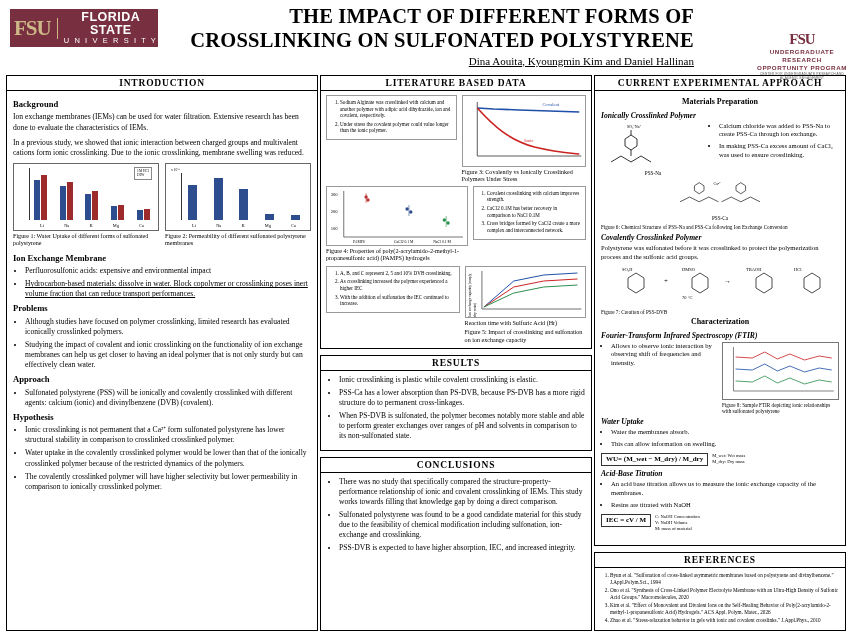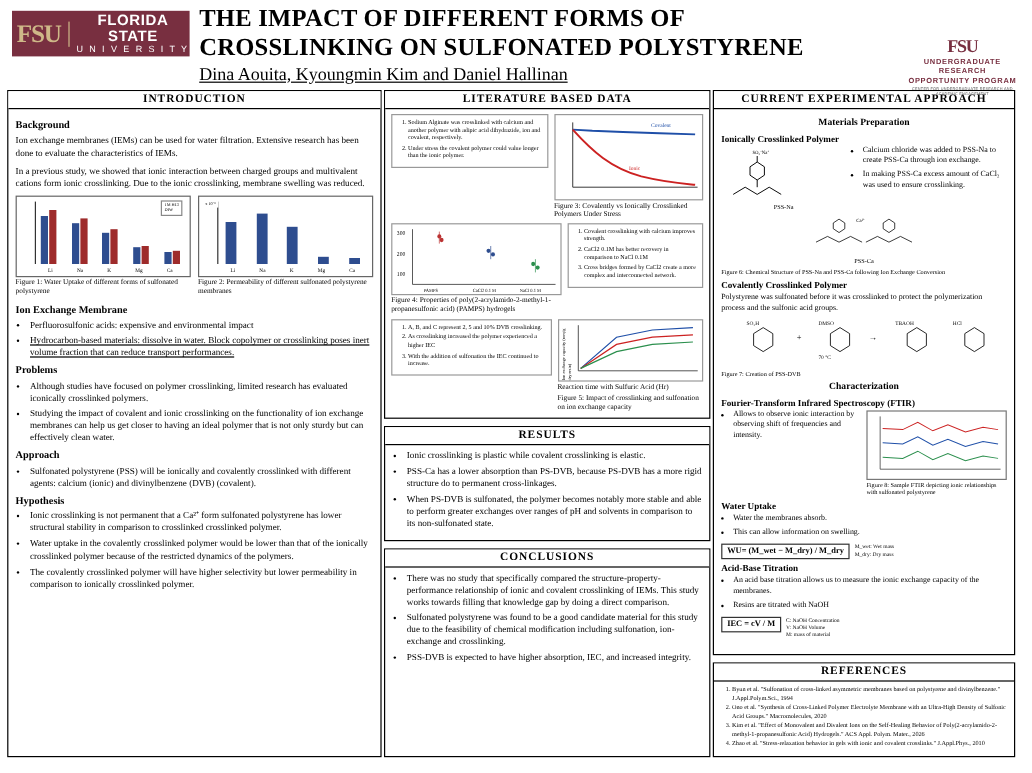--- a/index.html
+++ b/index.html
@@ -19,25 +19,25 @@
     background:#782F40;display:flex;align-items:center;padding-left:4px;box-sizing:border-box;
   }
   .fsu-mark{
     color:#CEB888;font-family:"Liberation Serif",serif;font-weight:bold;font-size:21px;
     letter-spacing:-1px;padding-right:6px;border-right:1px solid #CEB888;line-height:1;
   }
   .fsu-words{color:#fff;font-family:"Liberation Sans",sans-serif;line-height:1.05;padding-left:6px;}
   .fsu-words .l1{font-size:12.5px;font-weight:bold;letter-spacing:0.5px;text-align:center;}
   .fsu-words .l2{font-size:7.5px;letter-spacing:1.6px;}
 
-  .title-wrap{text-align:left;padding:0 160px;}
+  .title-wrap{text-align:right;padding:0 160px;}
   .ptitle{
     font-size:20.5px;font-weight:bold;line-height:1.12;letter-spacing:0.2px;margin-top:1px;
   }
-  .pauthors{font-size:15px;margin-top:3px;text-decoration:underline;}
+  .pauthors{font-size:11px;margin-top:3px;text-decoration:underline;}
 
   .urop{
     position:absolute;right:6px;top:26px;width:92px;text-align:center;
   }
   .urop .mark{color:#782F40;font-weight:bold;font-size:15px;font-family:"Liberation Serif",serif;letter-spacing:-1px;}
   .urop .l1{color:#782F40;font-size:6.2px;font-weight:bold;letter-spacing:0.6px;line-height:1.25;font-family:"Liberation Sans",sans-serif;}
   .urop .l2{color:#555;font-size:3.2px;letter-spacing:0.2px;font-family:"Liberation Sans",sans-serif;margin-top:1px;}
 
   
   .cols{display:flex;gap:2px;height:556px;}
@@ -78,21 +78,21 @@
   
   .lit-body{padding:4px 5px;}
   .litbox{border:1px solid #999;background:#fff;padding:3px 4px;font-size:5.1px;line-height:1.3;}
   .litbox ol{margin:0;padding-left:9px;}
   .litbox li{margin-bottom:2px;}
   .lit-flex{display:flex;gap:5px;align-items:flex-start;}
   .curvebox{border:1px solid #999;height:70px;position:relative;background:#fff;overflow:hidden;}
 
   
   .rsub{text-align:center;font-weight:bold;font-size:8px;margin:2px 0 2px 0;}
-  .rsub-left{font-weight:bold;font-size:7.6px;margin:3px 0 1px 0;}
+  .rsub-left{font-weight:bold;font-size:7.6px;margin:3px 0 1px 0;font-style:italic;}
   .small{font-size:6.6px;line-height:1.3;}
   .tinycap{font-size:5.2px;line-height:1.22;margin-top:2px;}
 
   .eqrow{display:flex;align-items:flex-start;gap:4px;margin-top:3px;}
   .eqbox{border:1px solid #333;padding:1px 4px;font-size:7px;font-weight:bold;white-space:nowrap;}
   .eqnote{font-size:4.6px;line-height:1.3;}
   .eqnote span{display:block;}
 
   .refs{font-size:5.2px;line-height:1.26;}
   .refs ol{margin:0;padding-left:9px;}

